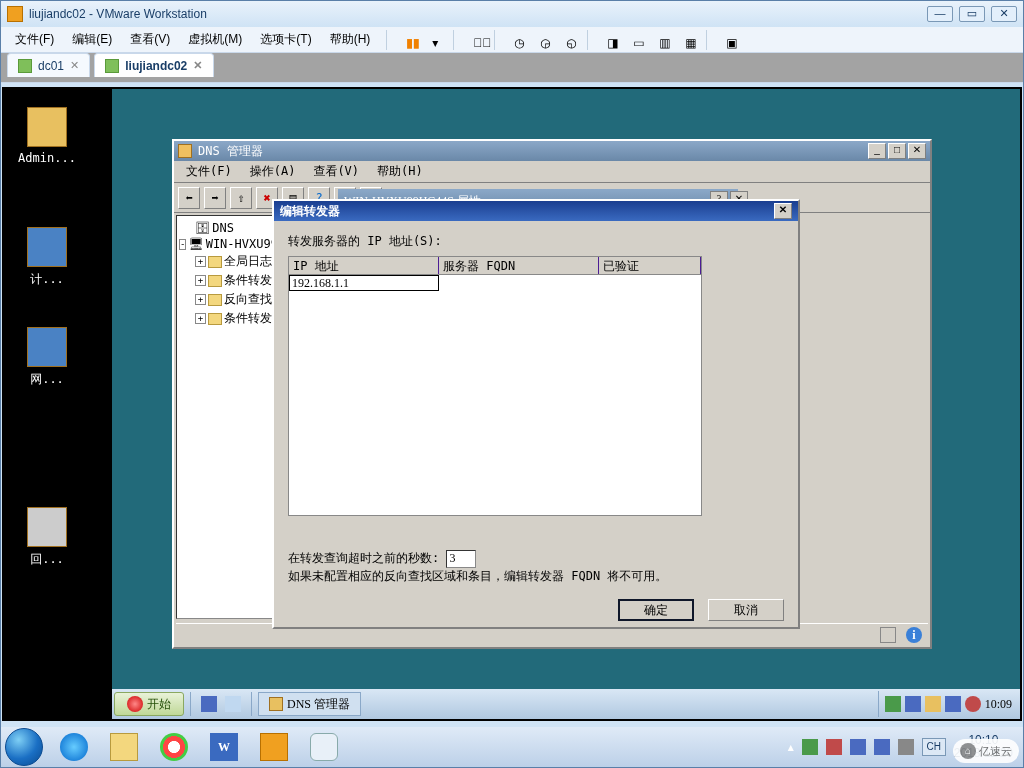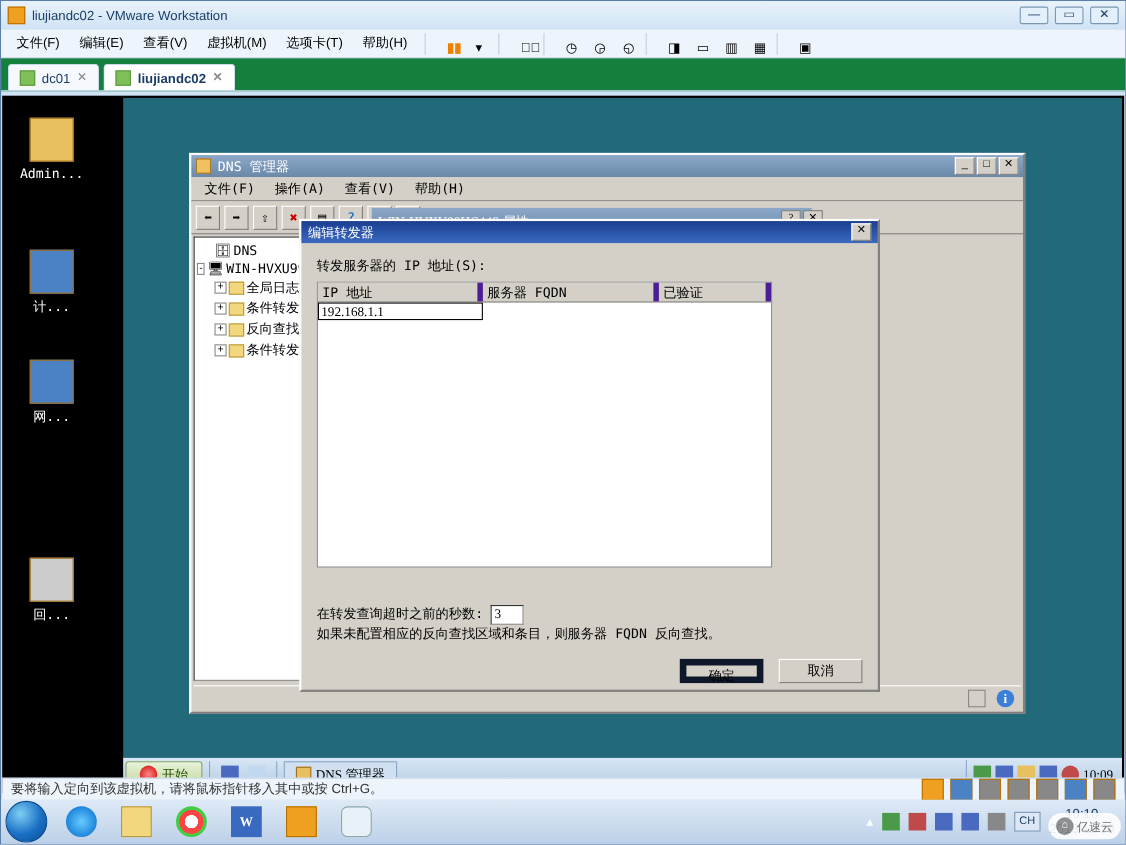--- a/index.html
+++ b/index.html
@@ -11,21 +11,21 @@
 .host-title{flex:1;font-size:12px}
 .wctl{display:flex;gap:6px}
 .wctl div{width:26px;height:16px;border:1px solid #7a98b6;border-radius:2px;background:#e3effb;text-align:center;line-height:12px;font-size:11px;color:#1a3e67}
 
 .vm-menubar{height:26px;background:#eef4fb;border-bottom:1px solid #c9d8ea;display:flex;align-items:center;padding:0 6px;gap:2px}
 .vm-menubar span{padding:3px 8px;color:#000}
 .vm-toolbar-sep{width:1px;height:20px;background:#c0d0e0;margin:0 6px}
 .vm-tb-btn{width:20px;height:20px;border:1px solid transparent;display:inline-block;margin:0 2px;text-align:center;line-height:18px;color:#3a6090}
 .vm-tb-btn.orange{color:#f08000;font-weight:bold}
 
-.vm-tabs{height:30px;background:#15803d;display:flex;align-items:flex-end;padding:0 6px;border-bottom:1px solid #c9d8ea}
+.vm-tabs{height:30px;background:#a3a3a3;display:flex;padding:0 6px;border-bottom:1px solid #c9d8ea}
 .vm-tab{height:24px;padding:0 10px;display:flex;align-items:center;gap:6px;border:1px solid #c9d8ea;border-bottom:none;border-radius:4px 4px 0 0;background:#f5f9fe;margin-right:4px;color:#1a3e67}
 .vm-tab.active{background:#fff;font-weight:bold}
 .vm-tab .close{color:#888;font-size:11px}
 .vm-tab .ic{width:14px;height:14px;background:#7fbf5a;border:1px solid #5a9a3a}
 
 .guest-frame{position:absolute;left:1px;right:1px;top:86px;bottom:46px;background:#000}
 .guest-desktop{position:absolute;left:110px;top:2px;right:2px;bottom:2px;background:#226a7a}
 
 .desk-icon{position:absolute;left:10px;top:20px;width:70px;text-align:center;color:#fff;font-family:SimSun,monospace;font-size:12px}
 .desk-icon .ic{width:40px;height:40px;margin:0 auto 4px;background:#e8c060;border:1px solid #a07020}
@@ -50,38 +50,38 @@
 .tree-item .exp{width:11px;height:11px;border:1px solid #888;text-align:center;line-height:9px;font-size:9px;background:#fff}
 .tree-item .fld{width:14px;height:12px;background:#f3d77e;border:1px solid #b89a3e}
 .dns-status{position:absolute;left:2px;right:2px;bottom:2px;height:22px;background:#d4d0c8;border-top:1px solid #fff;display:flex;align-items:center;justify-content:flex-end;padding:0 6px;gap:10px}
 .dns-status .ic{width:16px;height:16px;border-radius:50%;background:#3a80d8;color:#fff;text-align:center;line-height:16px;font-weight:bold;font-family:Georgia}
 
 .prop-window{position:absolute;left:226px;top:100px;width:400px;height:24px;background:linear-gradient(#8ba8c8,#6a88a8);color:#fff;display:flex;align-items:center;padding:0 6px;font-family:SimSun;font-size:12px}
 .prop-tabs{position:absolute;right:-10px;top:2px;display:flex;gap:2px}
 .prop-tabs div{width:18px;height:16px;background:#d4d0c8;border:1px solid #808080;text-align:center;font-size:10px;line-height:14px;color:#000}
 
 .fwd-dialog{position:absolute;left:160px;top:110px;width:528px;height:430px;background:#d4d0c8;border:2px solid #808080;border-top-color:#fff;border-left-color:#fff;font-family:SimSun,monospace;font-size:12px}
-.fwd-tb{height:20px;background:linear-gradient(#1a3e90,#3a6ac0);color:#fff;display:flex;align-items:center;padding:0 6px;font-weight:normal}
+.fwd-tb{height:20px;background:linear-gradient(#1a3e90,#3a6ac0);color:#fff;display:flex;align-items:center;padding:0 6px;font-weight:bold}
 .fwd-tb .sp{flex:1}
 .fwd-body{padding:12px 14px;position:relative;height:calc(100% - 54px)}
 .lbl{margin-bottom:6px}
 .grid{border:1px solid #888;background:#fff;height:260px;position:relative}
 .grid-head{display:flex;background:#d4d0c8;border-bottom:1px solid #888;height:18px}
-.grid-head div{border-right:5px solid #4c1d95;padding:1px 4px;font-size:12px}
+.grid-head div{border-right:1px solid #4c1d95;padding:1px 4px;font-size:12px}
 .gh1{width:150px}.gh2{width:160px}.gh3{flex:1}
 .grid-row{display:flex;height:18px}
 .grid-row input{width:150px;border:1px solid #000;height:16px;font-family:SimSun;font-size:12px;padding:0 2px}
 .side-btns{position:absolute;right:14px;top:36px;display:flex;flex-direction:column;gap:8px}
 .btn{width:68px;height:22px;background:#d4d0c8;border:1px solid #808080;border-top-color:#fff;border-left-color:#fff;text-align:center;line-height:20px;color:#808080;font-family:SimSun}
 .btn.enabled{color:#000}
 .btm-row{position:absolute;left:14px;bottom:8px;right:14px}
 .sec-input{width:30px;height:18px;border:1px inset #888;background:#fff;text-align:left;padding:0 2px;font-family:SimSun;display:inline-block}
 .fwd-footer{position:absolute;left:0;right:0;bottom:0;height:34px;display:flex;justify-content:flex-end;align-items:center;padding:0 14px;gap:14px}
 .fwd-footer .btn{width:76px;color:#000}
-.fwd-footer .btn.primary{border:6px solid #0f172a;line-height:18px}
+.fwd-footer .btn.primary{border:2px solid #0f172a;line-height:18px}
 
 .guest-taskbar{position:absolute;left:0;right:0;bottom:0;height:30px;background:linear-gradient(#d9e7f5,#b0c8e0);display:flex;align-items:center;padding:0 2px;font-family:SimSun;font-size:12px}
 .start-btn{height:24px;padding:0 12px;background:linear-gradient(#e8f2d8,#c0d898);border:1px solid #8aa860;border-radius:3px;display:flex;align-items:center;gap:4px;color:#26500a}
 .start-btn .orb{width:16px;height:16px;border-radius:50%;background:radial-gradient(#f88,#c00)}
 .tb-sep{width:1px;height:24px;background:#8aa8c8;margin:0 6px}
 .tb-task{height:24px;padding:0 10px;border:1px solid #8aa8c8;background:#d0e0f0;display:flex;align-items:center;gap:4px}
 .tb-task .ic{width:14px;height:14px;background:#e8c060;border:1px solid #a07020}
 .tray{margin-left:auto;display:flex;align-items:center;gap:4px;padding:0 6px;border-left:1px solid #8aa8c8;height:26px}
 .tray .t-ic{width:16px;height:16px}
 .tray .t1{background:#4a9a4a}.tray .t2{background:#4a6ac0}.tray .t3{background:#c04a4a;border-radius:50%}
@@ -247,21 +247,21 @@
               </div>
               <div class="grid-row">
                 <input value="192.168.1.1" style="">
               </div>
             </div>
             <div style="width:72px"></div>
           </div>
           <div class="btm-row">
             <span>在转发查询超时之前的秒数:</span>
             <span class="sec-input">3</span><br>
-            <span>如果未配置相应的反向查找区域和条目，则服务器 FQDN 反向查找。</span>
+            <span>如果未配置相应的反向查找区域和条目，编辑转发器 FQDN 将不可用。</span>
           </div>
         </div>
         <div class="fwd-footer">
           <div class="btn primary">确定</div>
           <div class="btn enabled">取消</div>
         </div>
       </div>
 
       <div class="guest-taskbar">
         <div class="start-btn">
@@ -286,32 +286,20 @@
         </div>
       </div>
     </div>
 
     <div class="desk-icon"><div class="ic"></div><span>Admin...</span></div>
     <div class="desk-icon desk-icon2"><div class="ic ic2"></div><span>计...</span></div>
     <div class="desk-icon desk-icon3"><div class="ic ic2"></div><span>网...</span></div>
     <div class="desk-icon desk-icon4"><div class="ic" style="background:#ccc"></div><span>回...</span></div>
   </div>
 
-  <div class="host-status">
-    <span>要将输入定向到该虚拟机，请将鼠标指针移入其中或按 Ctrl+G。</span>
-    <div style="margin-left:auto;display:flex;gap:6px">
-      <div class="vm-small"></div>
-      <div class="vm-small" style="background:#4a82c4"></div>
-      <div class="vm-small" style="background:#888"></div>
-      <div class="vm-small" style="background:#888"></div>
-      <div class="vm-small" style="background:#888"></div>
-      <div class="vm-small" style="background:#4a82c4"></div>
-      <div class="vm-small" style="background:#888"></div>
-    </div>
-  </div>
 
   <div class="host-taskbar">
     <div class="orb7"></div>
     <div class="pin">
         <div class="pic ie"></div>
       </div>
     <div class="pin">
         <div class="pic fe"></div>
       </div>
     <div class="pin">

